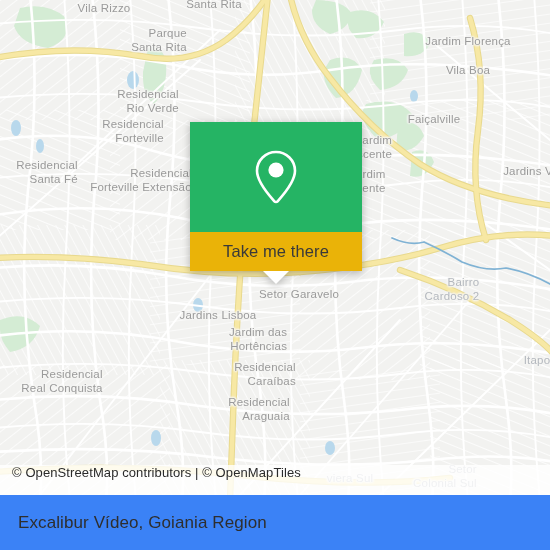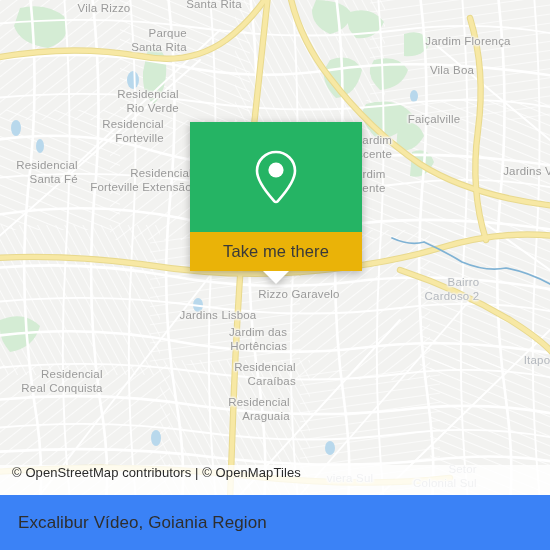--- a/index.html
+++ b/index.html
@@ -230,29 +230,29 @@
         <path d="M392 238 Q410 246 424 242 Q446 252 462 262 Q486 272 506 268 Q528 272 550 284"></path>
       </g>
     </svg>
 
     <div id="map-labels">
         <div class="map-label" style="left: 104px; top: 9px;">Vila Rizzo</div>
         <div class="map-label" style="left: 214px; top: 5px;">Santa Rita</div>
         <div class="map-label" style="left: 159px; top: 40px;">Parque<br>Santa Rita</div>
         <div class="map-label" style="left: 468px; top: 42px;">Jardim Florença</div>
         <div class="map-label" style="left: 148px; top: 101px;">Residencial<br>Rio Verde</div>
-        <div class="map-label" style="left: 452px; top: 71px;">Vila Boa</div>
+        <div class="map-label" style="left: 468px; top: 71px;">Vila Boa</div>
         <div class="map-label" style="left: 133px; top: 131px;">Residencial<br>Forteville</div>
         <div class="map-label" style="left: 434px; top: 120px;">Faiçalville</div>
         <div class="map-label" style="left: 47px; top: 172px;">Residencial<br>Santa Fé</div>
         <div class="map-label" style="left: 141px; top: 180px;">Residencial<br>Forteville Extensão</div>
         <div class="map-label" style="left: 528px; top: 172px;">Jardins V</div>
         <div class="map-label" style="left: 367px; top: 147px;">Jardim<br>Nascente</div>
         <div class="map-label" style="left: 366px; top: 181px;">Jardim<br>Oriente</div>
-        <div class="map-label" style="left: 299px; top: 295px;">Rizzo Garavelo</div>
+        <div class="map-label" style="left: 299px; top: 295px;">Setor Garavelo</div>
         <div class="map-label" style="left: 218px; top: 316px;">Jardins Lisboa</div>
         <div class="map-label pale" style="left: 452px; top: 289px;">Bairro<br>Cardoso 2</div>
         <div class="map-label" style="left: 258px; top: 339px;">Jardim das<br>Hortências</div>
         <div class="map-label" style="left: 265px; top: 374px;">Residencial<br>Caraíbas</div>
         <div class="map-label pale" style="left: 537px; top: 361px;">Itapo</div>
         <div class="map-label" style="left: 62px; top: 381px;">Residencial<br>Real Conquista</div>
         <div class="map-label" style="left: 259px; top: 409px;">Residencial<br>Araguaia</div>
         <div class="map-label pale" style="left: 445px; top: 476px;">Setor<br>Colonial Sul</div>
         <div class="map-label pale" style="left: 350px; top: 479px;">viera Sul</div>
       </div>

